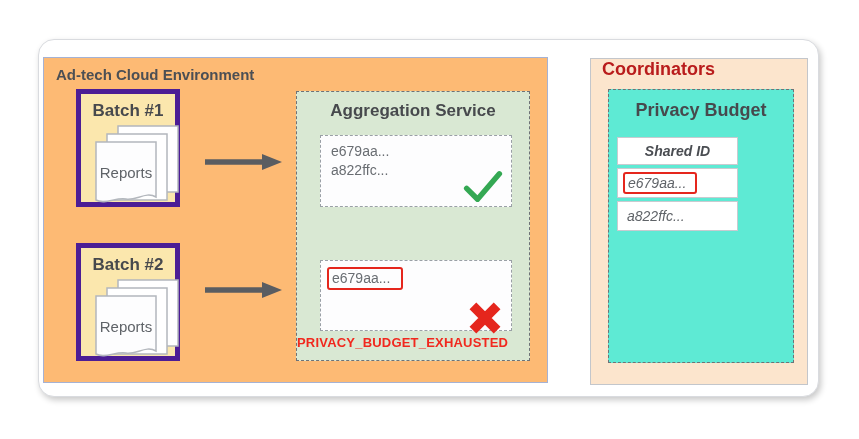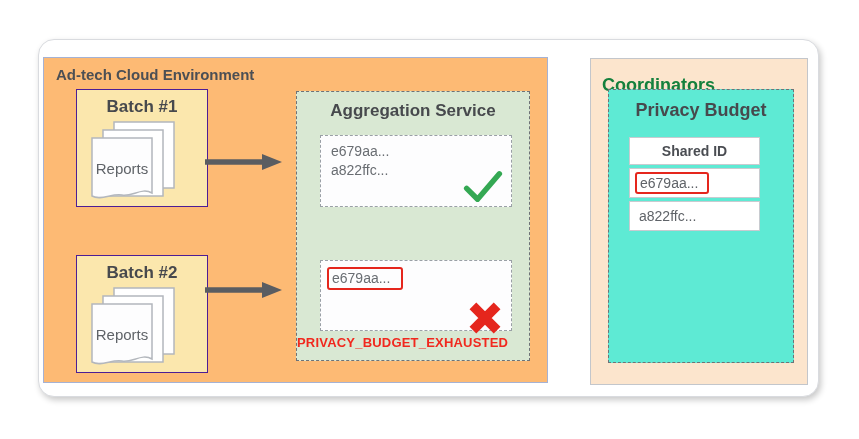--- a/index.html
+++ b/index.html
@@ -17,25 +17,25 @@
   .env-blue {
     position: absolute; left: 43px; top: 57px; width: 505px; height: 326px;
     background: #fdba74; border: 1px solid #a5b2d4;
   }
   .env-title {
     position: absolute; left: 12px; top: 8px;
     font-size: 15px; font-weight: bold; color: #4c4f54;
   }
 
   .batch-box {
-    position: absolute; left: 32px; width: 132px; height: 118px;
-    background: #fbe7ad; border: 1px solid #4c1d95;
+    position: absolute; left: 32px; width: 104px; height: 118px;
+    background: #fbe7ad; border: 5px solid #4c1d95;
   }
   .batch-box.b1 { top: 31px; }
-  .batch-box.b2 { top: 197px; }
+  .batch-box.b2 { top: 185px; }
   .batch-label {
     margin-top: 7px; text-align: center;
     font-size: 17px; font-weight: bold; color: #47494d;
   }
   .papers { position: absolute; left: 11px; top: 31px; }
 
   .flow-arrow { position: absolute; left: 160px; }
   .flow-arrow.a1 { top: 95px; }
   .flow-arrow.a2 { top: 223px; }
 
@@ -68,32 +68,32 @@
     text-align: left; font-size: 13px; font-weight: bold;
     color: #f1281e; letter-spacing: 0.2px;
   }
 
   
   .coord-orange {
     position: absolute; left: 590px; top: 58px; width: 218px; height: 327px;
     background: #fce5cd; border: 1px solid #c3c6cb;
   }
   .coord-title {
-    position: absolute; left: 11px; top: 16px;
-    font-size: 18px; font-weight: bold; color: #15803d;
+    position: absolute; left: 11px; top: 0;
+    font-size: 18px; font-weight: bold; color: #b91c1c;
   }
   .privacy-panel {
     position: absolute; left: 17px; top: 30px; width: 186px; height: 274px;
     background: #5eead4; border: 1.5px dashed #6e7277;
   }
   .privacy-title {
     margin-top: 10px; text-align: center;
     font-size: 18px; font-weight: bold; color: #47494d;
   }
-  .id-table { position: absolute; left: 20px; top: 47px; width: 131px; }
+  .id-table { position: absolute; left: 8px; top: 47px; width: 121px; font-style: italic; }
   .tcell {
     background: #ffffff; border: 1px solid #c8cbd0; margin-bottom: 3px;
     font-size: 14px; color: #5f6368;
   }
   .tcell.thead {
     height: 28px; line-height: 26px; text-align: center;
     font-weight: bold; color: #4a4d52;
   }
   .tcell.trow { height: 30px; display: flex; align-items: center; padding-left: 9px; }
   .tcell.trow.has-flag { padding-left: 5px; }

